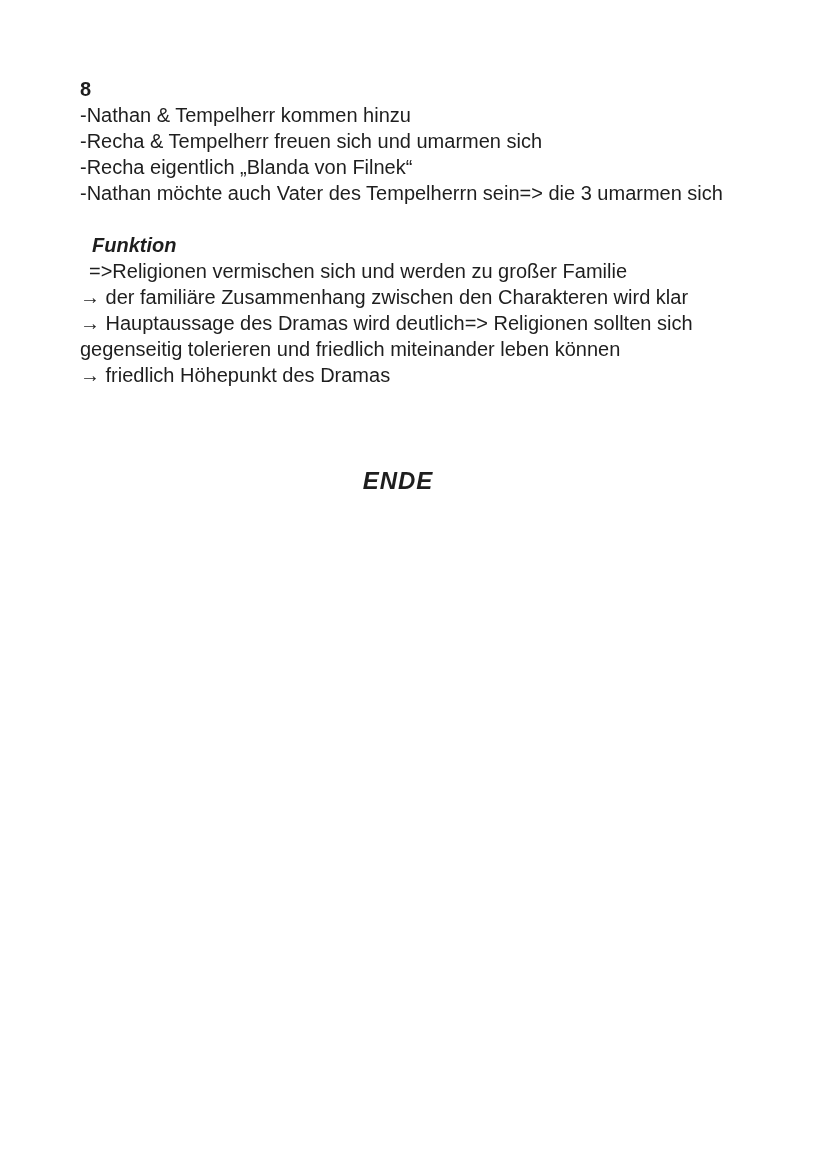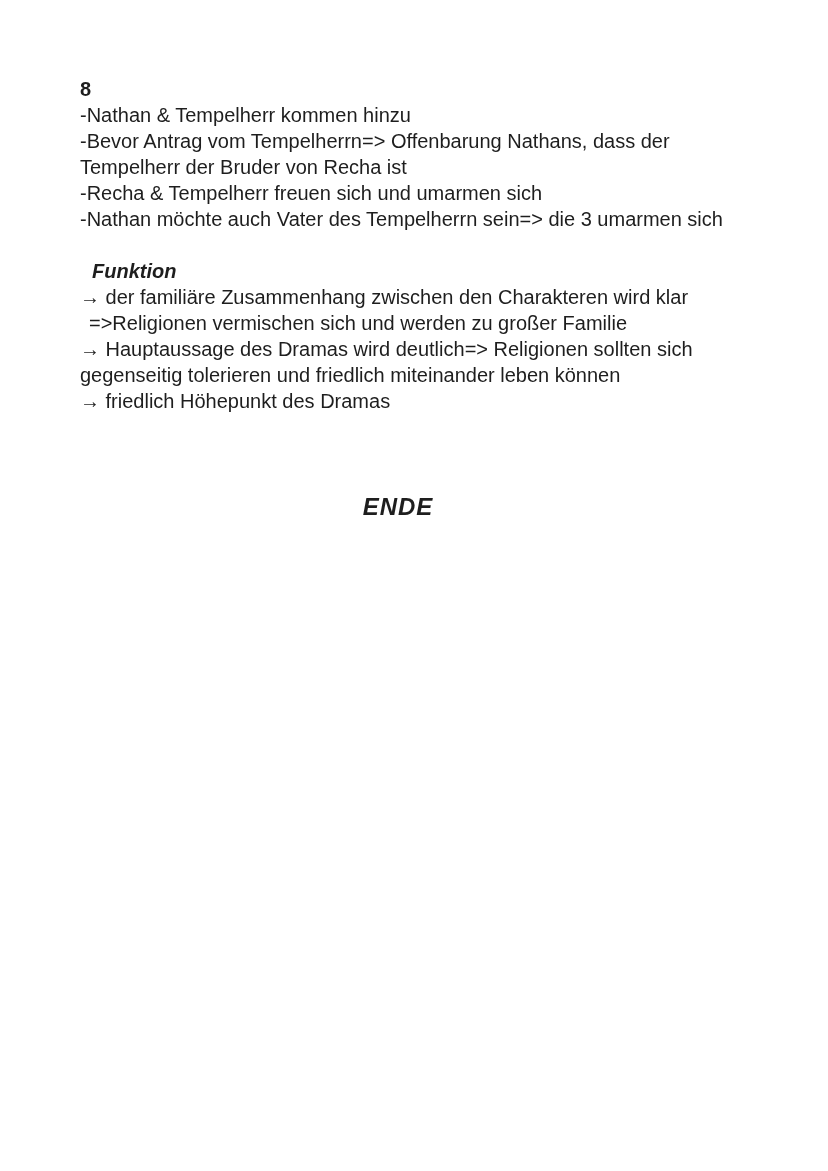--- a/index.html
+++ b/index.html
@@ -52,28 +52,28 @@
 </head>
 <body>
 
 <div class="page">
 
   <div class="content">
 
     <p class="page-number">8</p>
 
     <p class="note">-Nathan &amp; Tempelherr kommen hinzu</p>
-    <p class="note">-Bevor Antrag vom Tempelherrn=&gt; Offenbarung Nathans, dass der Tempelherr der Bruder von Recha ist</p>
     <p class="note">-Recha &amp; Tempelherr freuen sich und umarmen sich</p>
+    <p class="note">-Recha eigentlich „Blanda von Filnek“</p>
     <p class="note">-Nathan möchte auch Vater des Tempelherrn sein=&gt; die 3 umarmen sich</p>
 
     <p class="section-heading">Funktion</p>
 
+    <p class="note subline">=&gt;Religionen vermischen sich und werden zu großer Familie</p>
     <p class="note">→ der familiäre Zusammenhang zwischen den Charakteren wird klar</p>
-    <p class="note subline">=&gt;Religionen vermischen sich und werden zu großer Familie</p>
     <p class="note">→ Hauptaussage des Dramas wird deutlich=&gt; Religionen sollten sich gegenseitig tolerieren und friedlich miteinander leben können</p>
     <p class="note">→ friedlich Höhepunkt des Dramas</p>
 
   </div>
 
   <div class="ende-wrap">
     <p class="ende">ENDE</p>
   </div>
 
 </div>

